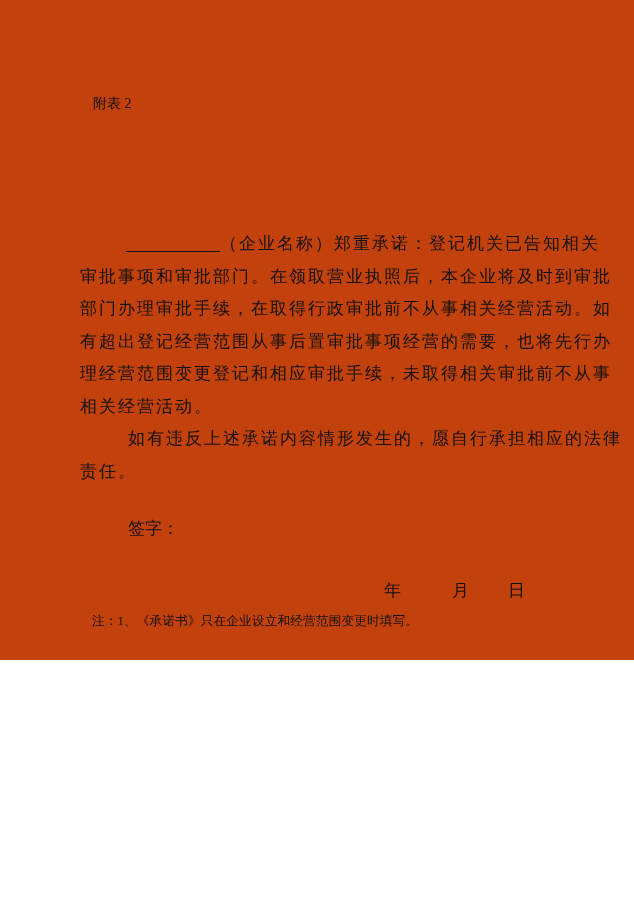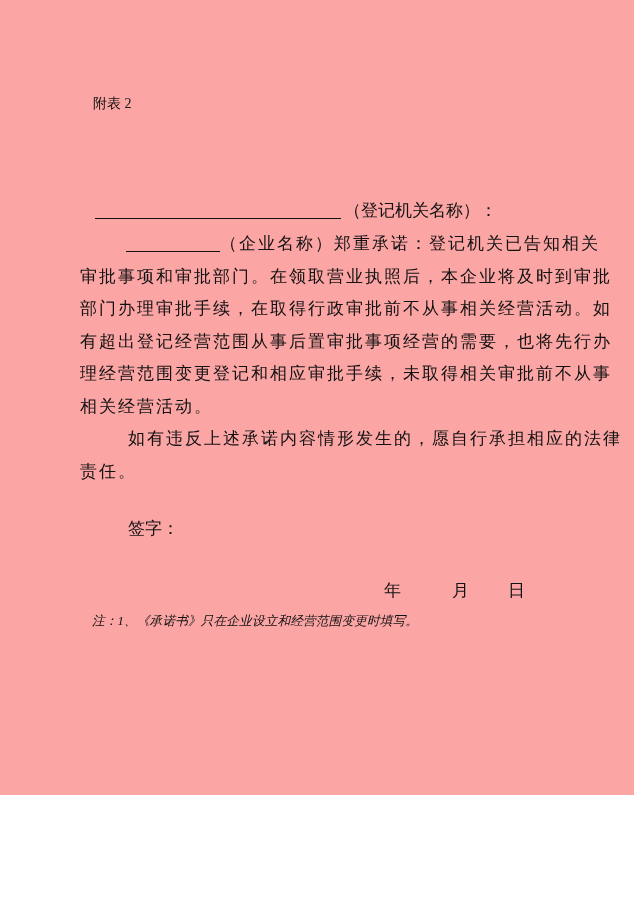--- a/index.html
+++ b/index.html
@@ -1,20 +1,20 @@
 <!DOCTYPE html>
 <html><head>
 <meta charset="utf-8">
 <style>
   html, body { margin: 0; padding: 0; background: #ffffff; }
   .page {
     position: relative;
     width: 634px;
-    height: 795px;
-    background: #fca5a5;
+    height: 660px;
+    background: #c2410c;
     color: #111111;
     font-family: "Liberation Serif", "DejaVu Serif", serif;
     overflow: hidden;
   }
   .annex-label {
     position: absolute;
     left: 93px;
     top: 95px;
     font-size: 14px;
   }
@@ -86,41 +86,40 @@
     top: 612px;
     width: 525px;
     font-size: 12.7px;
     line-height: 19.2px;
     letter-spacing: 0.1px;
   }
   .note {
     margin: 0;
     white-space: pre;
   }
-  .note.first { margin-bottom: 4px; font-style: italic; }
+  .note.first { margin-bottom: 4px; }
   .note.indented { text-indent: 25px; }
   .page-number {
     position: absolute;
     left: 0;
     top: 821px;
     width: 634px;
     text-align: center;
     font-size: 11px;
     font-family: Liberation Serif, serif;
   }
 </style>
 </head>
 <body>
 
 <div class="page">
 
   <div class="annex-label">附表 2</div>
 
 
-  <div class="reg-line"><span class="blank-long"></span><span>（登记机关名称）：</span></div>
 
   <p class="body-para para-2">如有违反上述承诺内容情形发生的，愿自行承担相应的法律
 责任。</p>
 
   <p class="body-para para-1"><span class="blank-short"></span><span>（企业名称）郑重承诺：登记机关已告知相关
 审批事项和审批部门。在领取营业执照后，本企业将及时到审批
 部门办理审批手续，在取得行政审批前不从事相关经营活动。如
 有超出登记经营范围从事后置审批事项经营的需要，也将先行办
 理经营范围变更登记和相应审批手续，未取得相关审批前不从事
 相关经营活动。</span></p>

